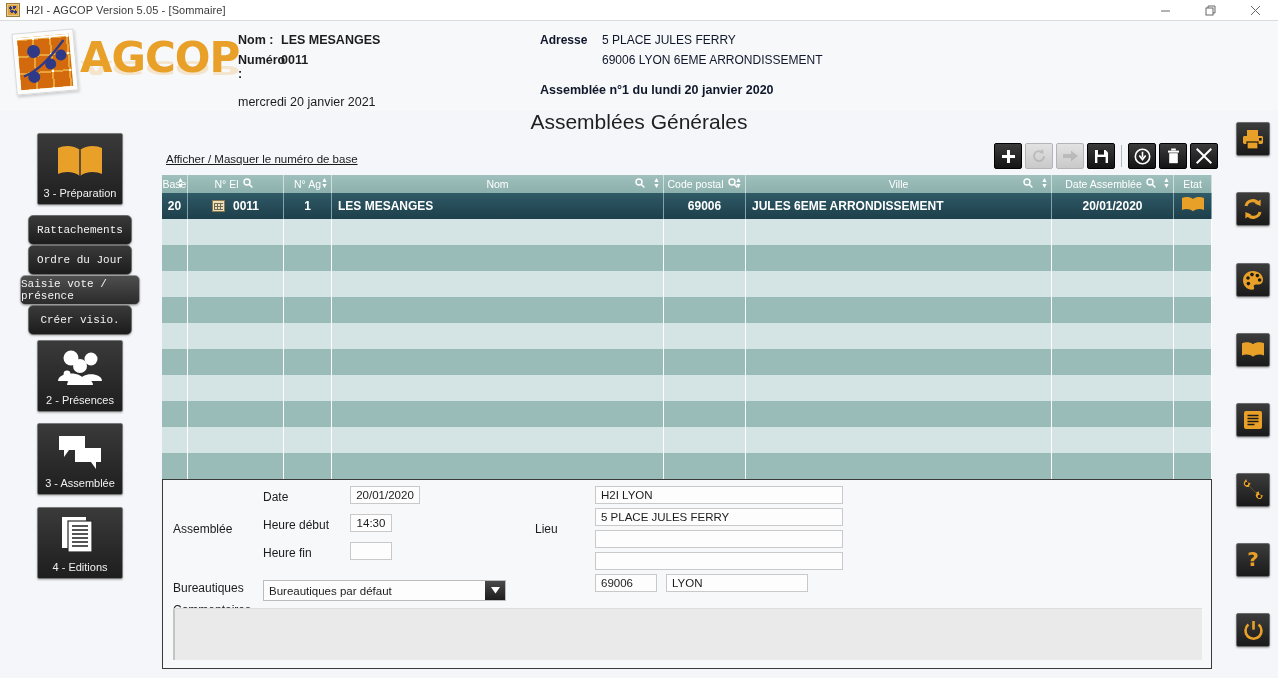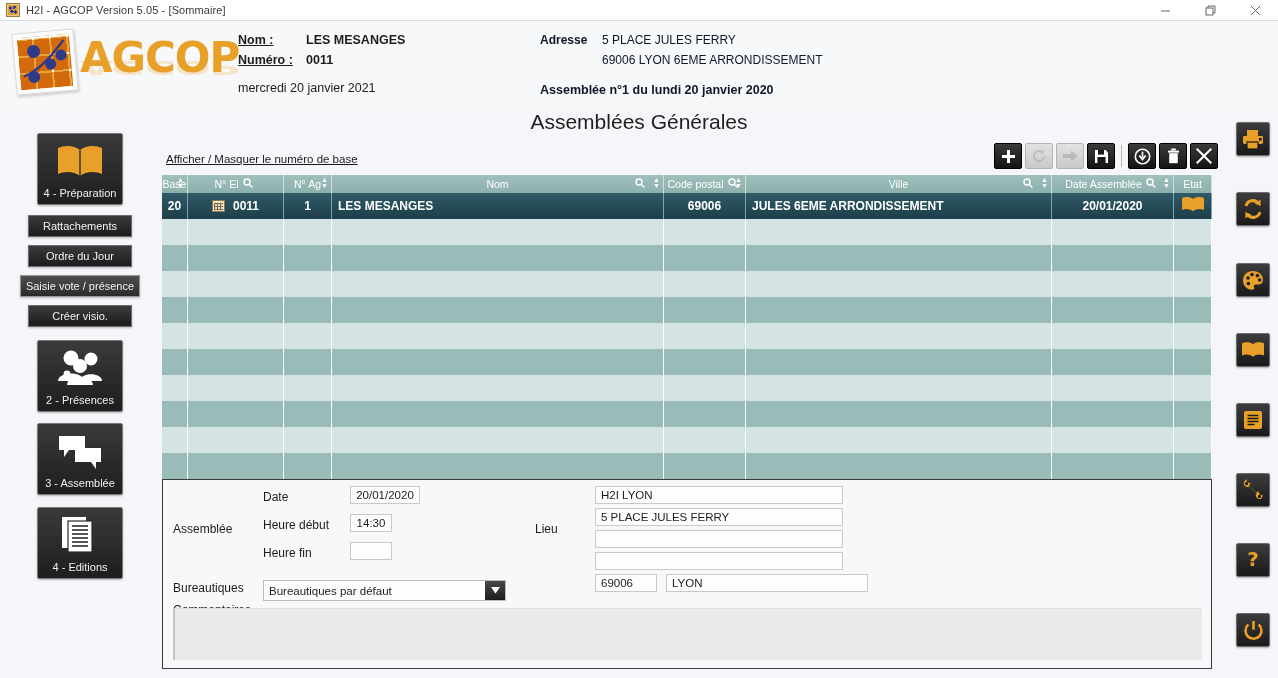--- a/index.html
+++ b/index.html
@@ -65,21 +65,21 @@
     position: absolute; left: 76px; top: 52px;
     font-family: "DejaVu Sans", sans-serif; font-weight: bold; font-size: 42px;
     color: #e8a028; letter-spacing: -1px; line-height: 1;
     transform: scaleY(-0.45); transform-origin: top left;
     opacity: .22;
   }
 
   .hdr-col1 { position: absolute; left: 238px; top: 12px; font-size: 12.5px; color: #1d1d1d; }
   .hdr-col2 { position: absolute; left: 540px; top: 12px; font-size: 12px; color: #0f172a; }
   .hdr-row { display: flex; margin-bottom: 6px; }
-  .hdr-lbl { font-weight: bold; width: 68px; text-decoration: underline; }
+  .hdr-lbl { font-weight: bold; width: 43px; }
   .hdr-val { font-weight: bold; }
   .hdr-date { margin-top: 14px; font-size: 12.5px; color: #1d1d1d; font-weight: normal; }
   .hdr-lbl2 { font-weight: bold; width: 62px; }
   .hdr-val2 { font-weight: normal; }
   .hdr-assemblee { margin-top: 16px; font-weight: bold; font-size: 12.5px; }
 
   .page-title {
     position: absolute; top: 110px; left: 0; width: 1278px; text-align: center;
     font-size: 21px; color: #1f1f1f; font-family: "Liberation Sans", sans-serif;
   }
@@ -90,26 +90,26 @@
     position: absolute; left: 37px; width: 86px; height: 72px;
     background: linear-gradient(#3a3a3a, #1e1e1e);
     border: 1px solid #7a7a7a; border-radius: 2px;
     display: flex; flex-direction: column; align-items: center; justify-content: flex-end;
     box-shadow: 0 1px 2px rgba(0,0,0,.25);
     cursor: pointer;
   }
   .big-btn .bi { flex: 1; display: flex; align-items: center; justify-content: center; }
   .big-btn .bl { font-size: 11px; color: #f0f0f0; padding-bottom: 5px; }
   .small-btn {
-    position: absolute; left: 28px; width: 104px; height: 22px;
+    position: absolute; left: 28px; width: 104px; height: 30px;
     background: linear-gradient(#3a3a3a, #1c1c1c);
-    border: 1px solid #6e6e6e; border-radius: 0;
+    border: 1px solid #6e6e6e; border-radius: 5px;
     color: #f2f2f2; font-size: 11px;
     display: flex; align-items: center; justify-content: center;
-    box-shadow: 0 1px 2px rgba(0,0,0,.25); cursor: pointer;
+    box-shadow: 0 1px 2px rgba(0,0,0,.25); cursor: pointer; font-family: Liberation Mono, monospace;
   }
   .small-btn.hl {
     left: 20px; width: 120px;
     background: linear-gradient(#4e4e4e, #2b2b2b);
     border: 1px solid #9a9a9a;
   }
 
   
   .main { position: absolute; left: 160px; top: 111px; width: 1068px; height: 567px; }
   .link-show {
@@ -281,21 +281,21 @@
   <div class="sidebar">
 
     <div class="big-btn" style="top:22px;">
       <div class="bi">
         <svg width="50" height="36" viewBox="0 0 50 36">
           <path d="M25 7 C19 2, 9 2, 3 5 L3 31 C9 28, 19 28, 25 33 Z" fill="#e8a028"></path>
           <path d="M25 7 C31 2, 41 2, 47 5 L47 31 C41 28, 31 28, 25 33 Z" fill="#e8a028"></path>
           <path d="M25 7 L25 33" stroke="#3a3a3a" stroke-width="1.6"></path>
         </svg>
       </div>
-      <div class="bl">4 - Préparation</div>
+      <div class="bl">3 - Préparation</div>
     </div>
 
     <div class="small-btn" style="top:104px;">
       <span>Rattachements</span>
     </div>
     <div class="small-btn" style="top:134px;">
       <span>Ordre du Jour</span>
     </div>
     <div class="small-btn hl" style="top:164px;">
       <span>Saisie vote / présence</span>
@@ -609,21 +609,21 @@
 
       <div class="f-lbl" style="left:10px; top:123px;">Commentaires</div>
       <div class="f-comment"></div>
 
       <div class="f-lbl b" style="left:372px; top:10px;">Lieu</div>
       <div class="f-in" style="left:432px; top:6px; width:248px;">H2I LYON</div>
       <div class="f-in" style="left:432px; top:28px; width:248px;">5 PLACE JULES FERRY</div>
       <div class="f-in" style="left:432px; top:50px; width:248px;"></div>
       <div class="f-in" style="left:432px; top:72px; width:248px;"></div>
       <div class="f-in" style="left:432px; top:94px; width:62px;">69006</div>
-      <div class="f-in" style="left:503px; top:94px; width:202px;">LYON</div>
+      <div class="f-in" style="left:503px; top:94px; width:142px;">LYON</div>
     </div>
   </div>
 
   <div class="rbar">
     <div class="rbtn" style="top:11px;">
       <svg width="22" height="21" viewBox="0 0 22 21">
         <rect x="5" y="1" width="11" height="6" fill="#e8a028"></rect>
         <rect x="1" y="7" width="20" height="8" rx="1.4" fill="#e8a028"></rect>
         <rect x="5" y="13" width="11" height="7" fill="#e8a028" stroke="#1a1a1a" stroke-width="1.2"></rect>
         <rect x="17" y="9" width="2.6" height="2.6" fill="#1a1a1a"></rect>

